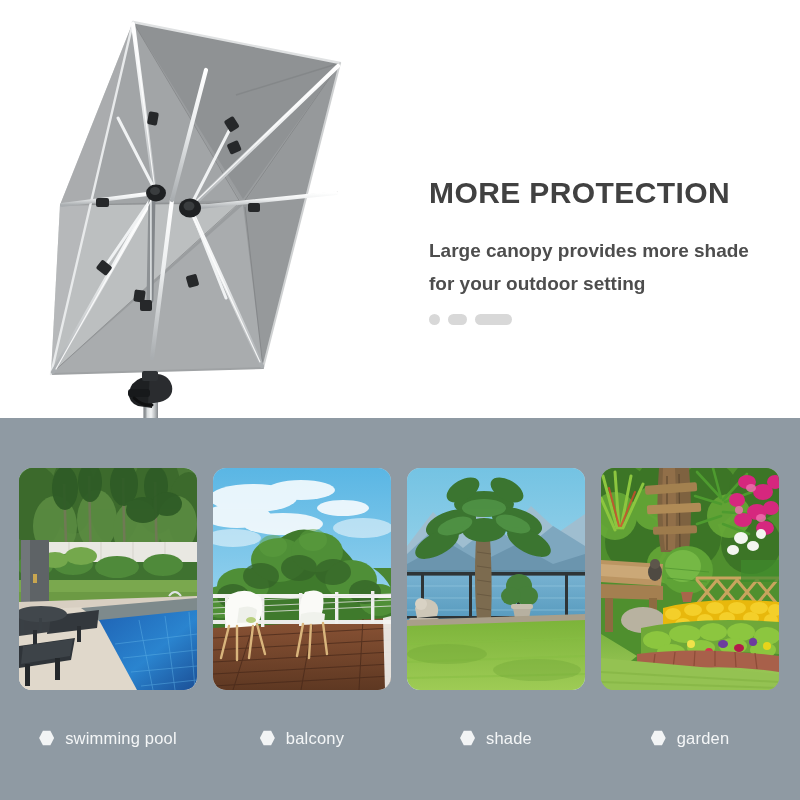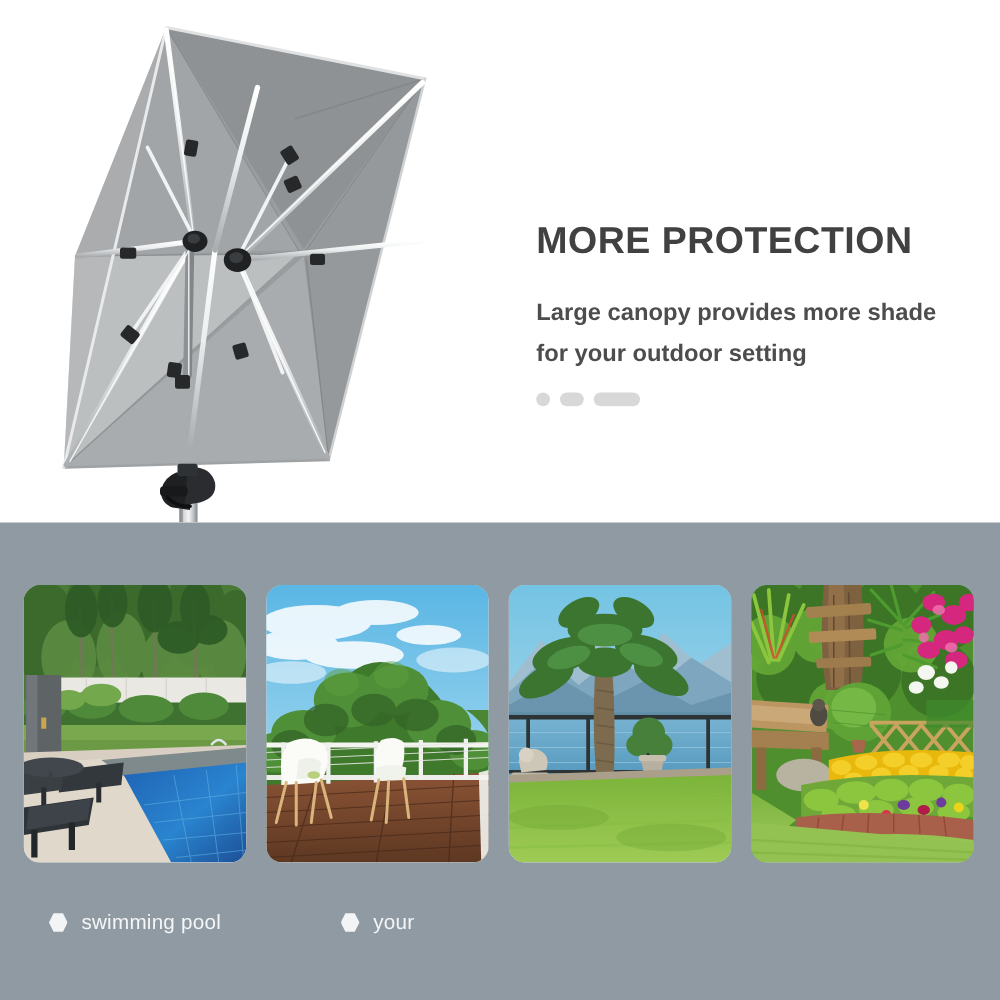--- a/index.html
+++ b/index.html
@@ -825,17 +825,25 @@
       </div>
     </div>
 
     <div id="scene-labels">
       <div class="scene-label">
         <span class="hex-bullet"></span>
         <span class="scene-label-text">swimming pool</span>
       </div>
       <div class="scene-label">
         <span class="hex-bullet"></span>
-        <span class="scene-label-text">your</span>
+        <span class="scene-label-text">balcony</span>
+      </div>
+      <div class="scene-label">
+        <span class="hex-bullet"></span>
+        <span class="scene-label-text">shade</span>
+      </div>
+      <div class="scene-label">
+        <span class="hex-bullet"></span>
+        <span class="scene-label-text">garden</span>
       </div>
     </div>
   </div>
 </div>
 
 </body></html>

